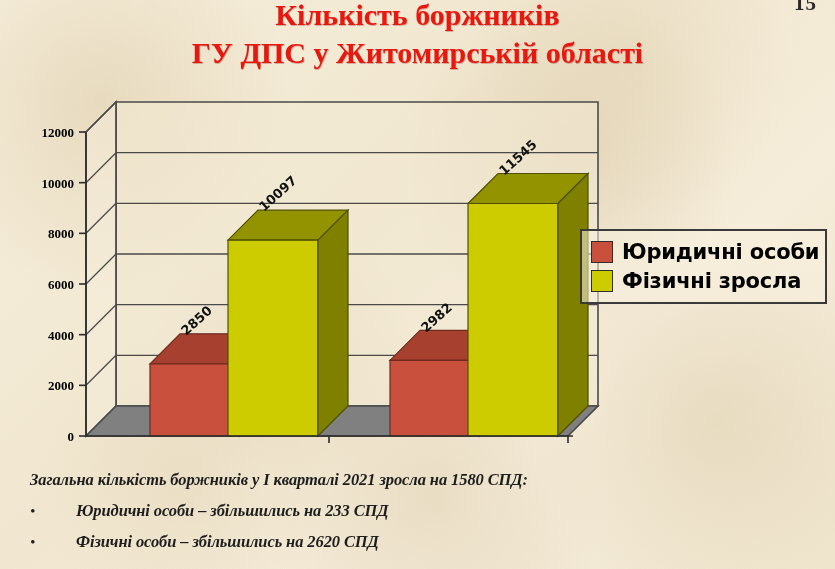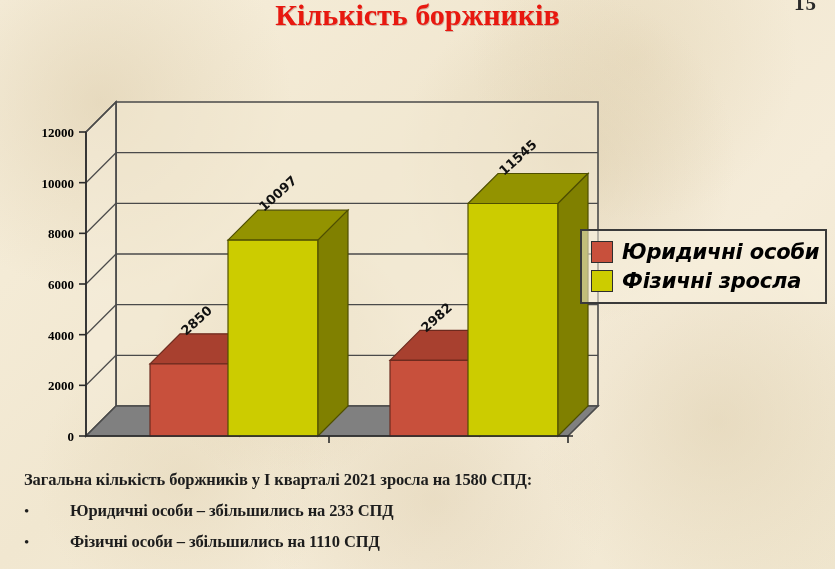--- a/index.html
+++ b/index.html
@@ -84,30 +84,30 @@
     flex: 0 0 auto;
     margin-right: 9px;
   }
   .legend-label {
     font-family: "DejaVu Sans", sans-serif;
     font-weight: bold;
     font-size: 21px;
     color: #000;
     white-space: nowrap;
     letter-spacing: -0.2px;
-    font-style: italic;
   }
 
   
   .summary {
     position: absolute;
-    left: 24px;
+    left: 30px;
     top: 470px;
     width: 780px;
     color: #1d1d1d;
+    font-style: italic;
   }
   .summary-lead {
     font-size: 16.5px;
     font-weight: bold;
     letter-spacing: -0.1px;
     margin-bottom: 11px;
   }
   .bullet-row {
     display: flex;
     align-items: baseline;
@@ -144,20 +144,21 @@
     fill: #111;
   }
 </style>
 </head>
 <body>
 
 <div class="slide-number">15</div>
 
 <div class="title-block">
   <span>Кількість боржників</span>
+  <span class="title-line-2">ГУ ДПС у Житомирській області</span>
 </div>
 
 <div class="chart-area">
   <svg class="chart-svg" width="835" height="355" viewBox="0 0 835 355">
     <defs>
       <clipPath id="plotclip">
           <rect x="60" y="0" width="520" height="355"></rect>
         </clipPath>
     </defs>
 
@@ -262,15 +263,15 @@
 </div>
 
 <div class="summary">
   <div class="summary-lead">Загальна кількість боржників у І кварталі 2021 зросла на 1580 СПД:</div>
   <div class="bullet-row">
     <span class="bullet-dot">•</span>
     <span class="bullet-text">Юридичні особи – збільшились на 233 СПД</span>
   </div>
   <div class="bullet-row">
     <span class="bullet-dot">•</span>
-    <span class="bullet-text">Фізичні особи – збільшились на 1110 СПД</span>
+    <span class="bullet-text">Фізичні особи – збільшились на 2620 СПД</span>
   </div>
 </div>
 
 </body></html>

